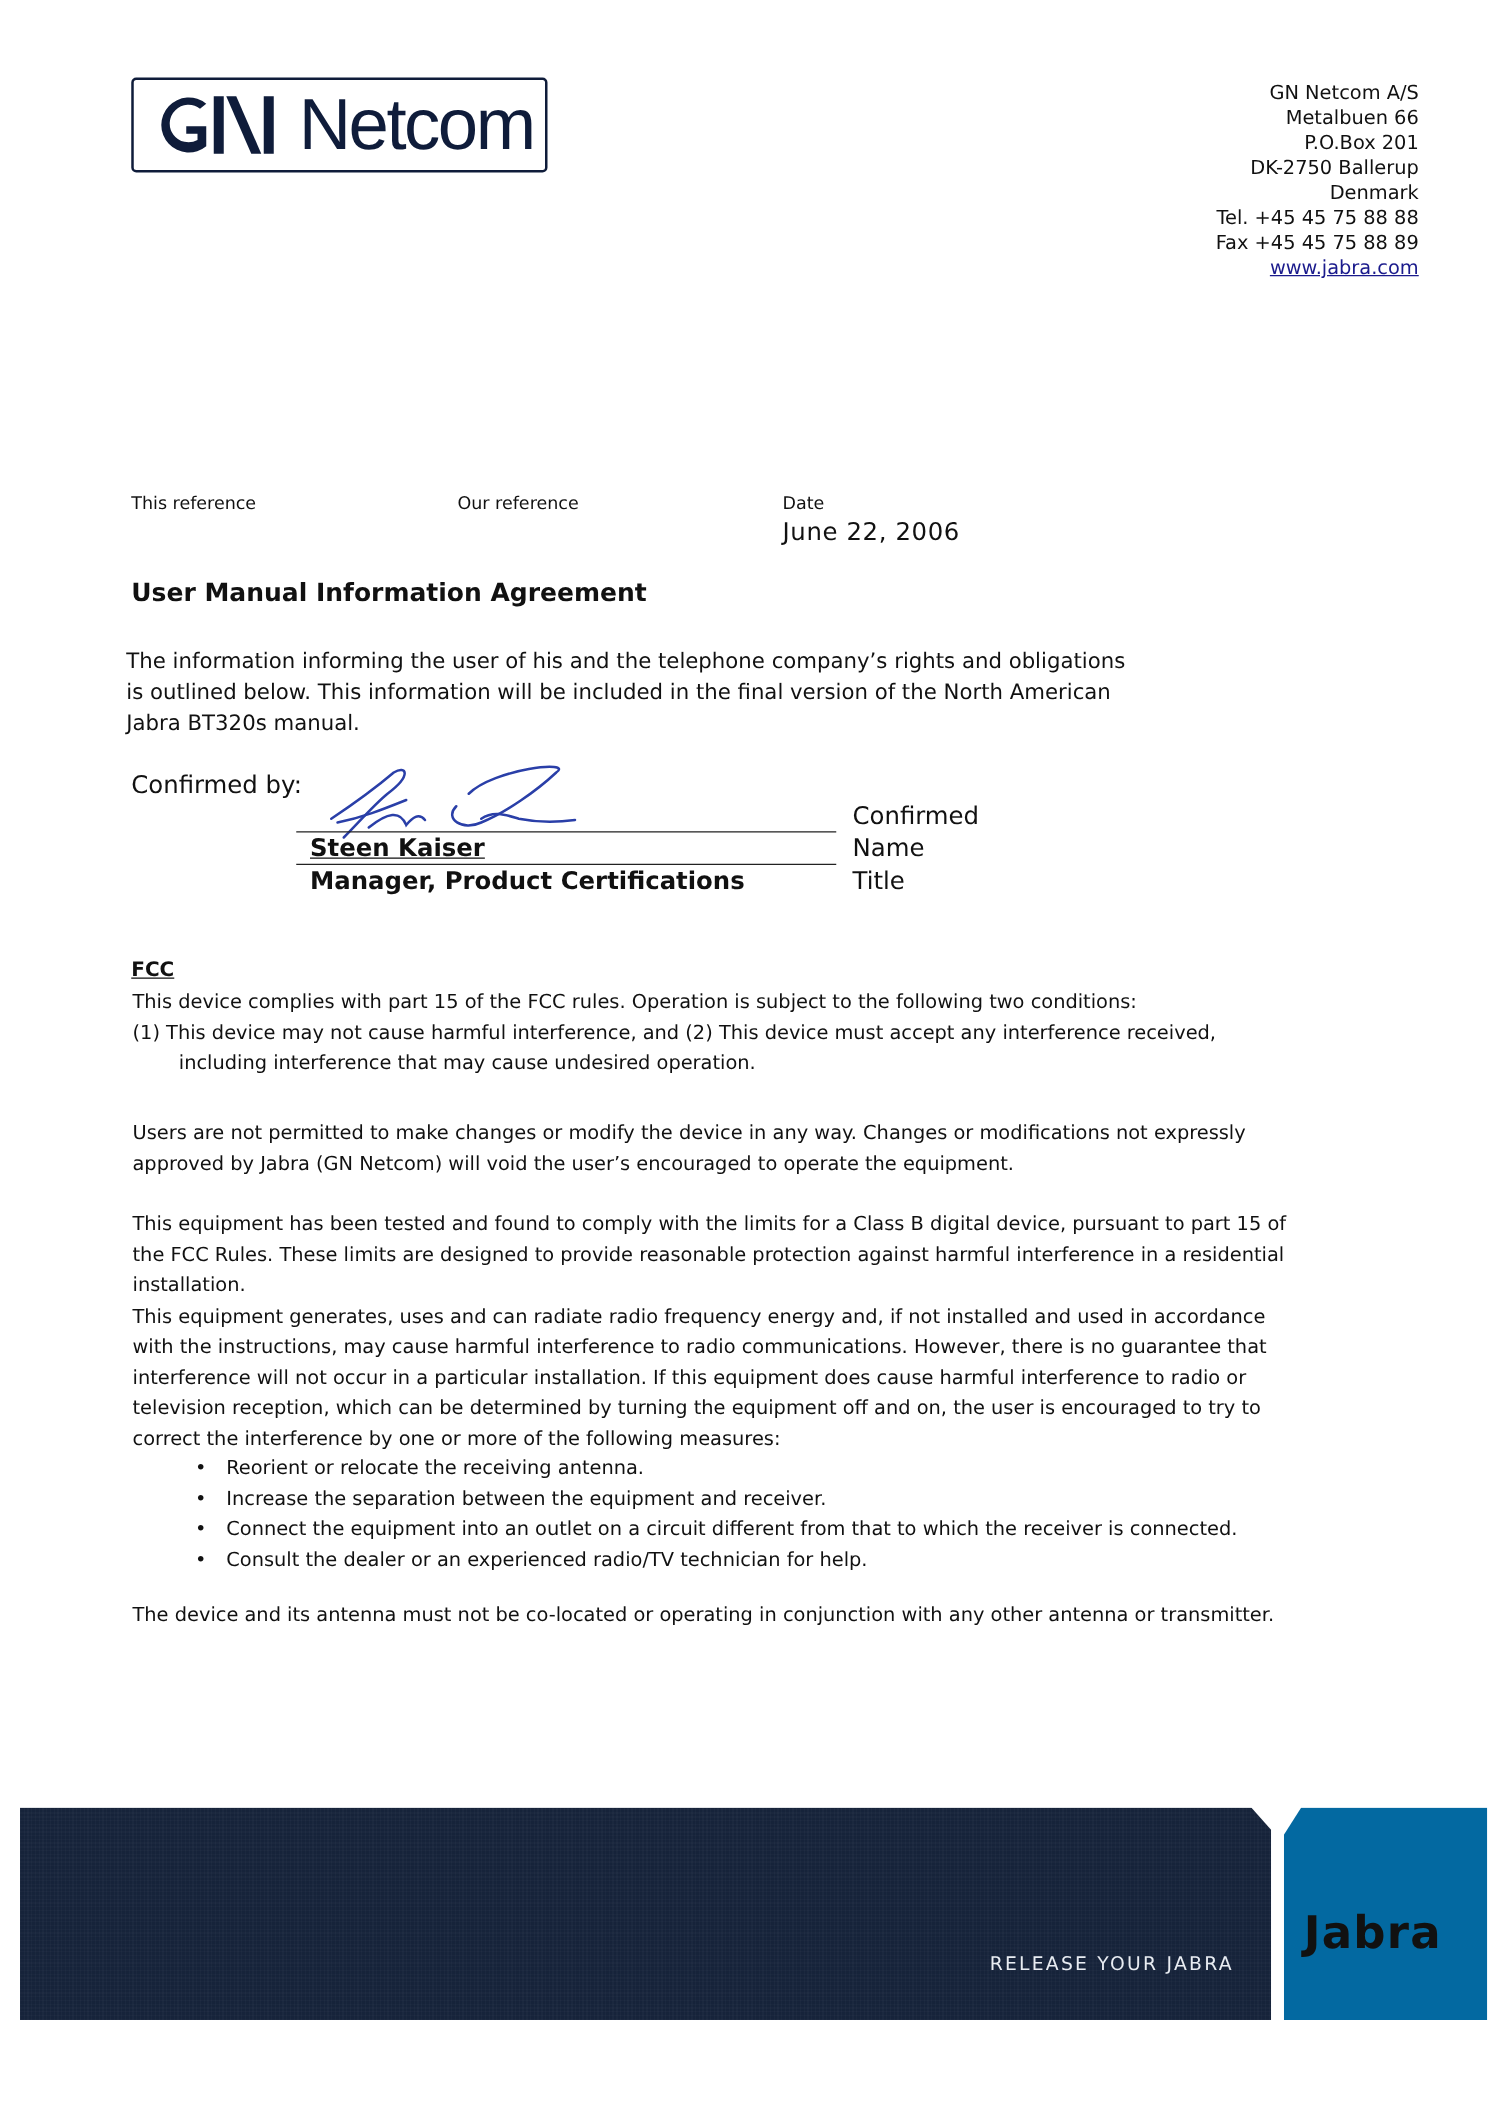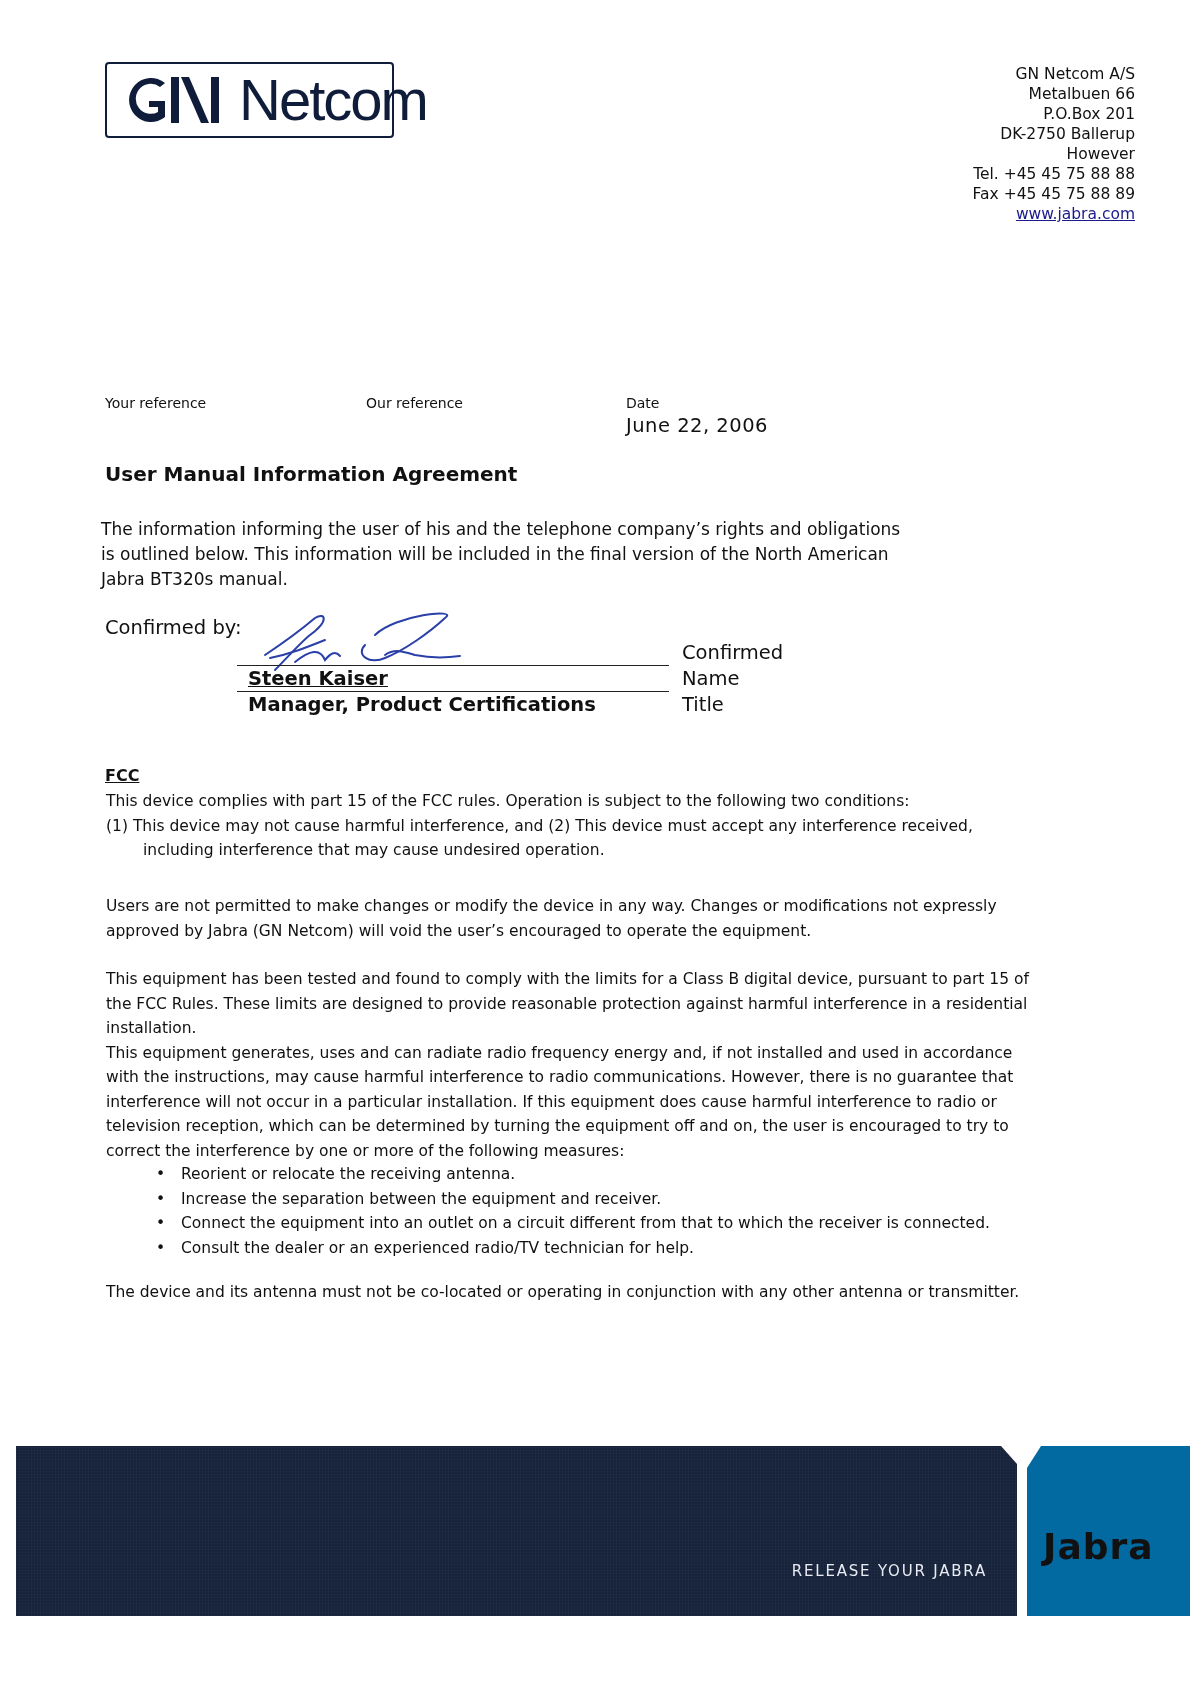--- a/index.html
+++ b/index.html
@@ -3,21 +3,21 @@
 <meta charset="utf-8">
 <style>
   html, body { margin: 0; padding: 0; }
   body {
     width: 1190px; height: 1682px; position: relative; overflow: hidden;
     background: #ffffff; color: #111111;
     font-family: "DejaVu Sans", sans-serif;
   }
   .abs { position: absolute; }
   .logo-box {
-    left: 105px; top: 62px; width: 289px; height: 76px;
+    left: 105px; top: 62px; width: 333px; height: 76px;
     border: 2px solid #0f1c3a; border-radius: 4px; box-sizing: border-box;
     display: flex; align-items: center;
   }
   .logo-gn {
     margin-left: 18px; display: flex; align-items: center; height: 54px;
   }
   .logo-text {
     font-family: "Liberation Sans", sans-serif; color: #0f1c3a;
     font-size: 58px; letter-spacing: -2px; margin-left: 14px; line-height: 1;
   }
@@ -72,27 +72,27 @@
     </svg>
   </span>
   <span class="logo-text">Netcom</span>
 </div>
 
 <div class="abs addr">
   <div>GN Netcom A/S</div>
   <div>Metalbuen 66</div>
   <div>P.O.Box 201</div>
   <div>DK-2750 Ballerup</div>
-  <div>However</div>
+  <div>Denmark</div>
   <div>Tel. +45 45 75 88 88</div>
   <div>Fax +45 45 75 88 89</div>
   <div><a>www.jabra.com</a></div>
 </div>
 
-<div class="abs ref-label" style="left:105px;">Your reference</div>
+<div class="abs ref-label" style="left:105px;">This reference</div>
 <div class="abs ref-label" style="left:366px;">Our reference</div>
 <div class="abs ref-label" style="left:626px;">Date</div>
 <div class="abs date-val">June 22, 2006</div>
 
 <div class="abs title">User Manual Information Agreement</div>
 <div class="abs intro">
   <div>The information informing the user of his and the telephone company’s rights and obligations</div>
   <div>is outlined below. This information will be included in the final version of the North American</div>
   <div>Jabra BT320s manual.</div>
 </div>

